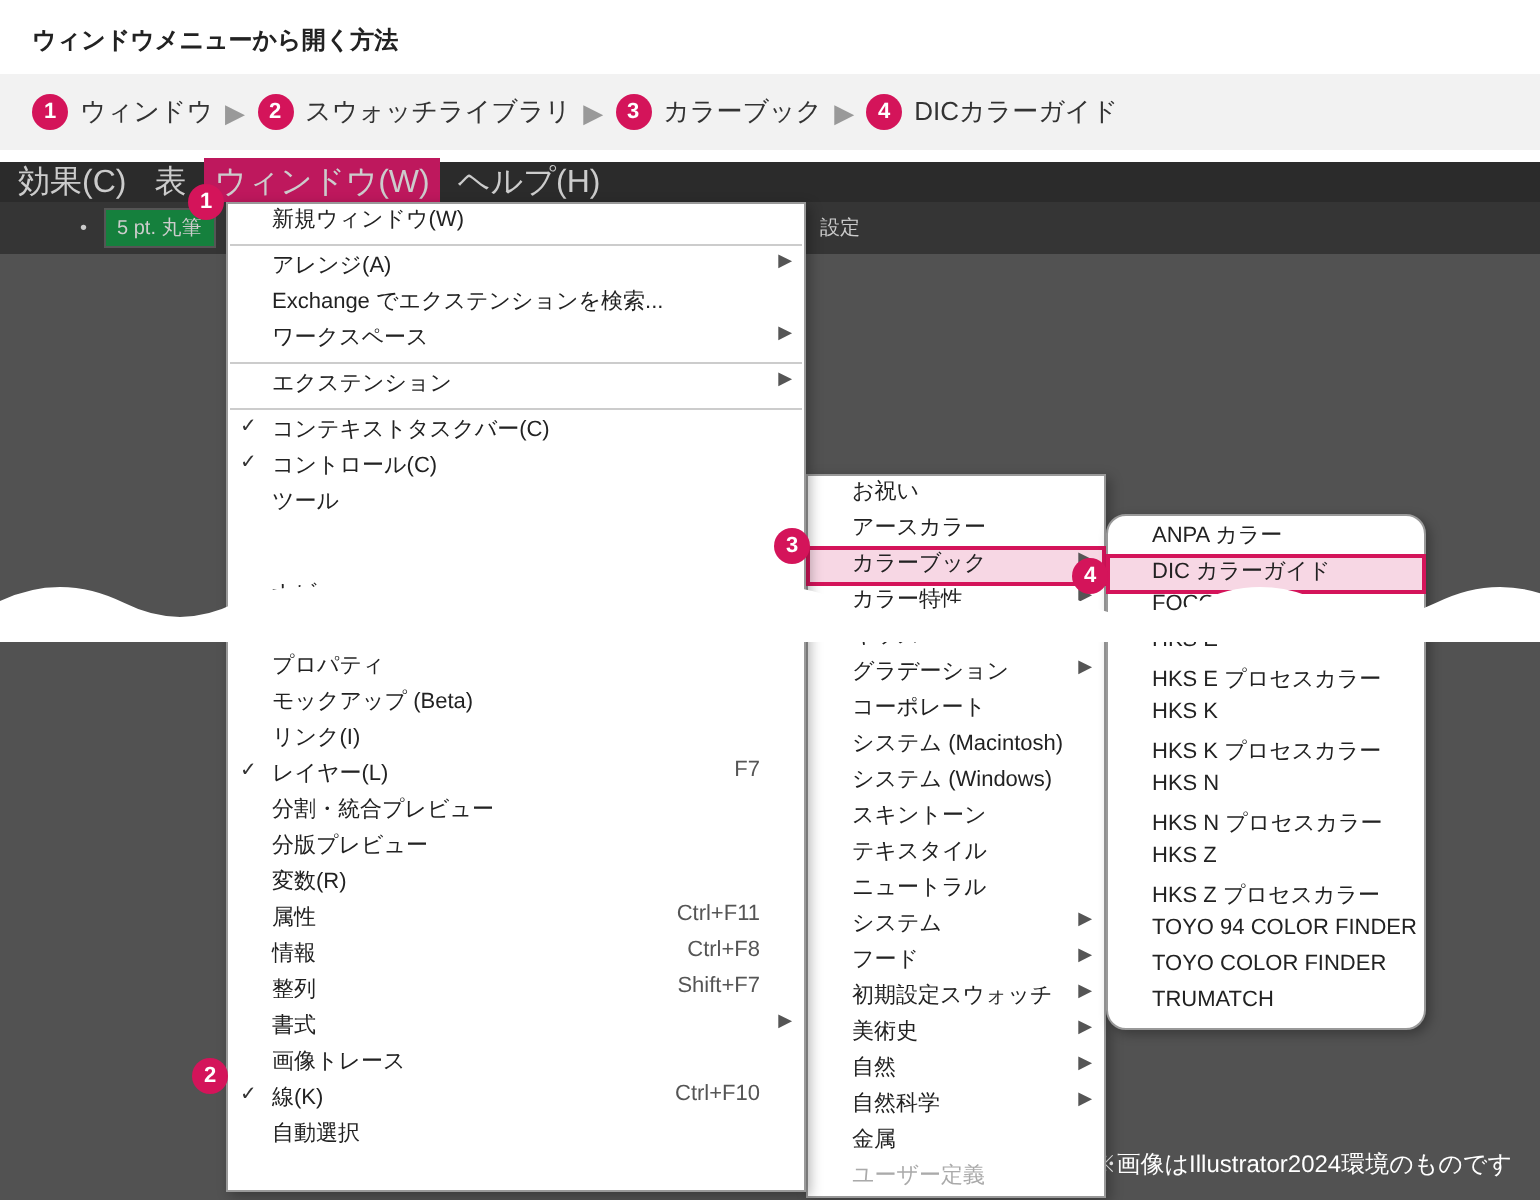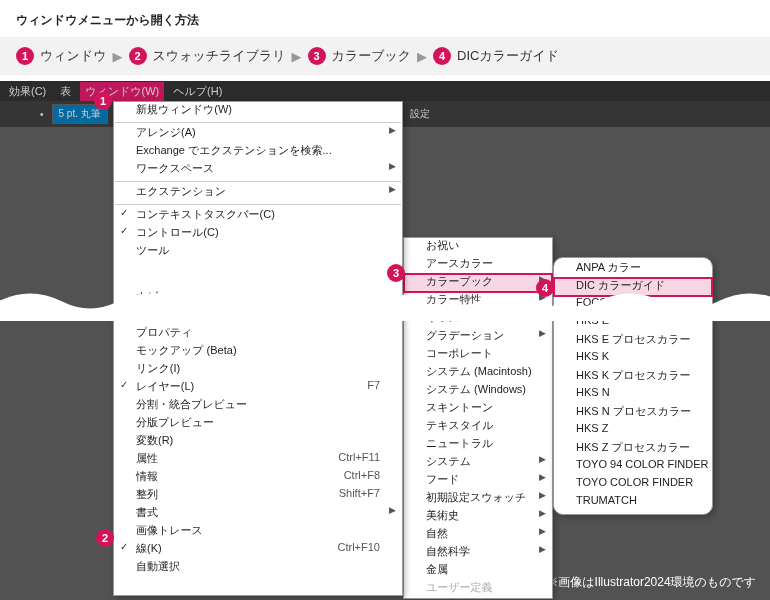--- a/index.html
+++ b/index.html
@@ -53,39 +53,39 @@
   }
   .menubar {
     position: absolute;
     top: 0; left: 0; right: 0;
     height: 20px;
     background: #2b2b2b;
     color: #ccc;
     display: flex;
     align-items: center;
     padding-left: 4px;
-    font-size: 11px;
+    font-size: 16px;
     gap: 4px;
   }
   .menubar span { padding: 2px 5px; cursor: default; }
   .menubar .active { background: #be185d; }
   .toolbar2 {
     position: absolute;
     top: 20px; left: 0; right: 0;
     height: 26px;
     background: #353535;
     color: #ccc;
     display: flex;
     align-items: center;
     padding-left: 40px;
     gap: 8px;
     font-size: 10px;
   }
   .toolbar2 .field {
-    background: #0369a1; padding: 2px 6px; border: 1px solid #555;
+    background: #15803d; padding: 2px 6px; border: 1px solid #555;
   }
   .canvas-dark {
     position: absolute;
     top: 46px; left: 0; right: 0; bottom: 0;
     background: #525252;
   }
 
   
   .wave {
     position: absolute;

